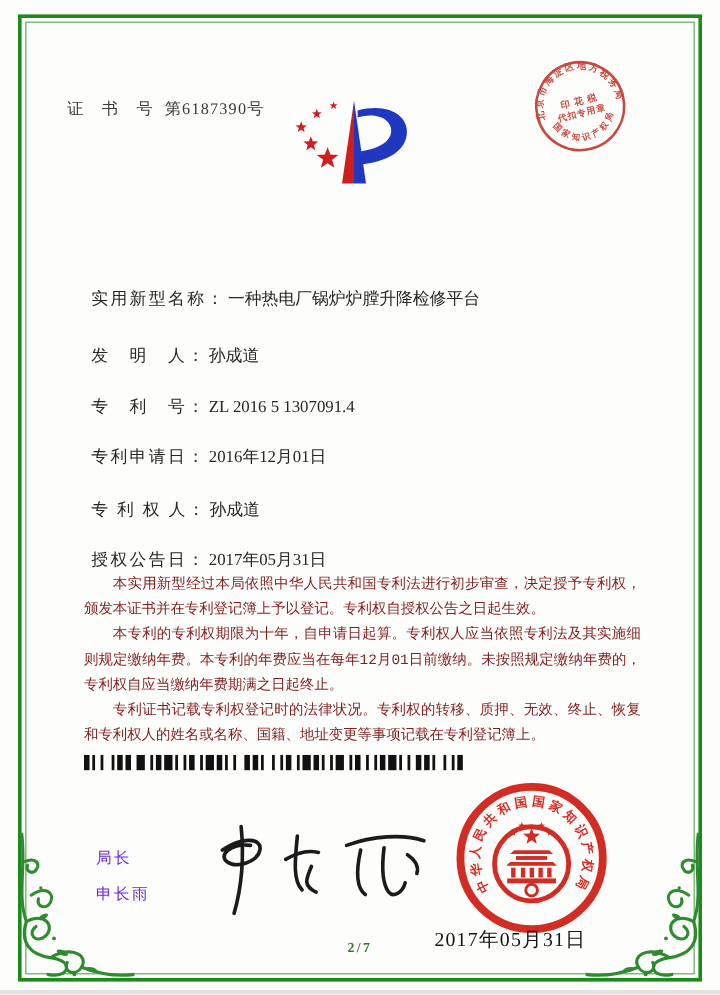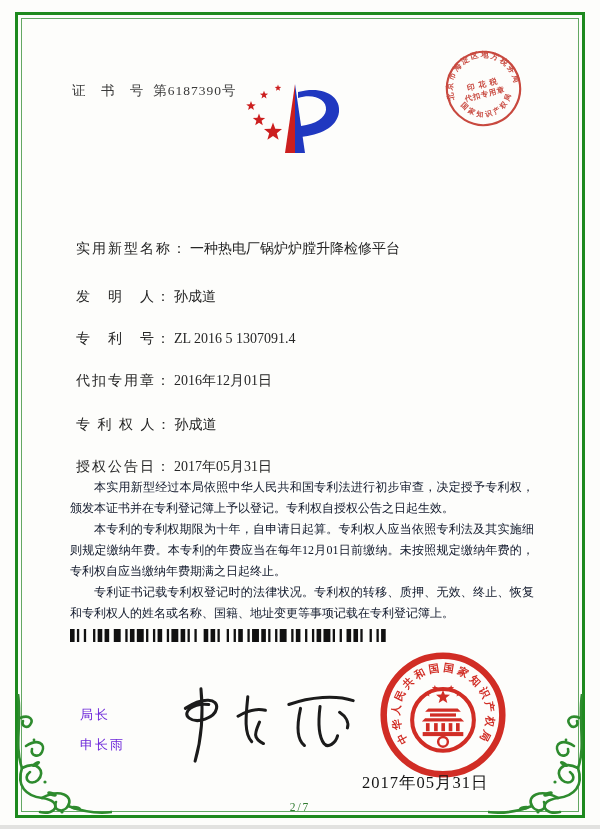--- a/index.html
+++ b/index.html
@@ -1,39 +1,39 @@
 <!DOCTYPE html>
 <html><head>
 <meta charset="utf-8">
 <style>
   html,body{margin:0;padding:0;background:#ffffff;}
   .page{position:relative;width:600px;height:829px;background:#fdfdfb;overflow:hidden;
         font-family:"Liberation Serif","DejaVu Serif",serif;color:#222;}
   .frame-outer{position:absolute;left:15px;right:15px;top:12px;bottom:11px;border:3px solid #1e8a1e;}
   .frame-inner{position:absolute;left:21px;right:21px;top:18px;bottom:17px;border:1px solid #63a863;}
-  .cert-no{position:absolute;left:72px;top:82px;font-size:13.5px;color:#3a3a3a;}
+  .cert-no{position:absolute;left:56px;top:82px;font-size:13.5px;color:#3a3a3a;}
   .cert-no .lbl{letter-spacing:6px;}
   .cert-no .val{margin-left:4px;letter-spacing:1px;}
   .logo{position:absolute;left:238px;top:82px;width:112px;height:74px;}
   .tax-seal{position:absolute;left:444px;top:49px;width:79px;height:79px;transform:rotate(-14deg);opacity:.92;}
   .title{position:absolute;left:0;right:0;top:160px;margin:0;text-align:center;
          font-size:37px;font-weight:700;letter-spacing:5px;color:#111;}
   .field{position:absolute;left:76px;right:60px;font-size:14px;color:#262626;white-space:nowrap;}
   .field .lbl{letter-spacing:2px;}
   .field .val{margin-left:2px;}
   .body-text{position:absolute;left:70px;top:477px;width:464px;font-size:12px;line-height:21px;
-             text-align:justify;color:#0f172a;}
+             text-align:justify;color:#7f1d1d;font-family:Liberation Mono, monospace;}
   .body-text p{margin:0;text-indent:2em;}
   .barcode{position:absolute;left:70px;top:629px;width:318px;height:13px;}
   .director{position:absolute;left:80px;top:700px;font-size:13px;color:#6d28d9;line-height:30px;letter-spacing:2px;}
   .signature{position:absolute;left:158px;top:682px;width:205px;height:84px;}
   .office-seal{position:absolute;left:378px;top:650px;width:130px;height:130px;opacity:.95;}
   .issue-date{position:absolute;left:362px;top:772px;font-size:16.5px;color:#141414;letter-spacing:1px;z-index:5;}
   .footer-page{position:absolute;left:0;right:0;top:786px;text-align:center;font-size:11px;color:#2f7a2f;letter-spacing:2px;margin-top:44px;}
-  .footer-scan{position:absolute;left:0;right:0;top:801px;text-align:center;font-size:11.5px;color:#2f7a2f;letter-spacing:2px;font-weight:400;}
+  .footer-scan{position:absolute;left:0;right:0;top:784px;text-align:center;font-size:11.5px;color:#2f7a2f;letter-spacing:2px;font-weight:700;}
   .flourish{position:absolute;width:100px;height:125px;top:694px;z-index:2;}
   .fl-left{left:12px;}
   .fl-right{right:12px;transform:scaleX(-1);}
   .scan-edge{position:absolute;left:0;right:0;bottom:0;height:4px;background:#e2e2e0;}
 </style>
 </head>
 <body>
 
 <div class="page">
 
@@ -116,21 +116,21 @@
   <div class="field" style="top:240px">
     <span class="lbl">实用新型名称：</span><span class="val">一种热电厂锅炉炉膛升降检修平台</span>
   </div>
   <div class="field" style="top:288px">
     <span class="lbl">发　明　人：</span><span class="val">孙成道</span>
   </div>
   <div class="field" style="top:330px">
     <span class="lbl">专　利　号：</span><span class="val">ZL 2016 5 1307091.4</span>
   </div>
   <div class="field" style="top:372px">
-    <span class="lbl">代扣专用章：</span><span class="val">2016年12月01日</span>
+    <span class="lbl">专利申请日：</span><span class="val">2016年12月01日</span>
   </div>
   <div class="field" style="top:416px">
     <span class="lbl">专 利 权 人：</span><span class="val">孙成道</span>
   </div>
   <div class="field" style="top:458px">
     <span class="lbl">授权公告日：</span><span class="val">2017年05月31日</span>
   </div>
 
   <div class="body-text">
     <p>本实用新型经过本局依照中华人民共和国专利法进行初步审查，决定授予专利权，颁发本证书并在专利登记簿上予以登记。专利权自授权公告之日起生效。</p>

